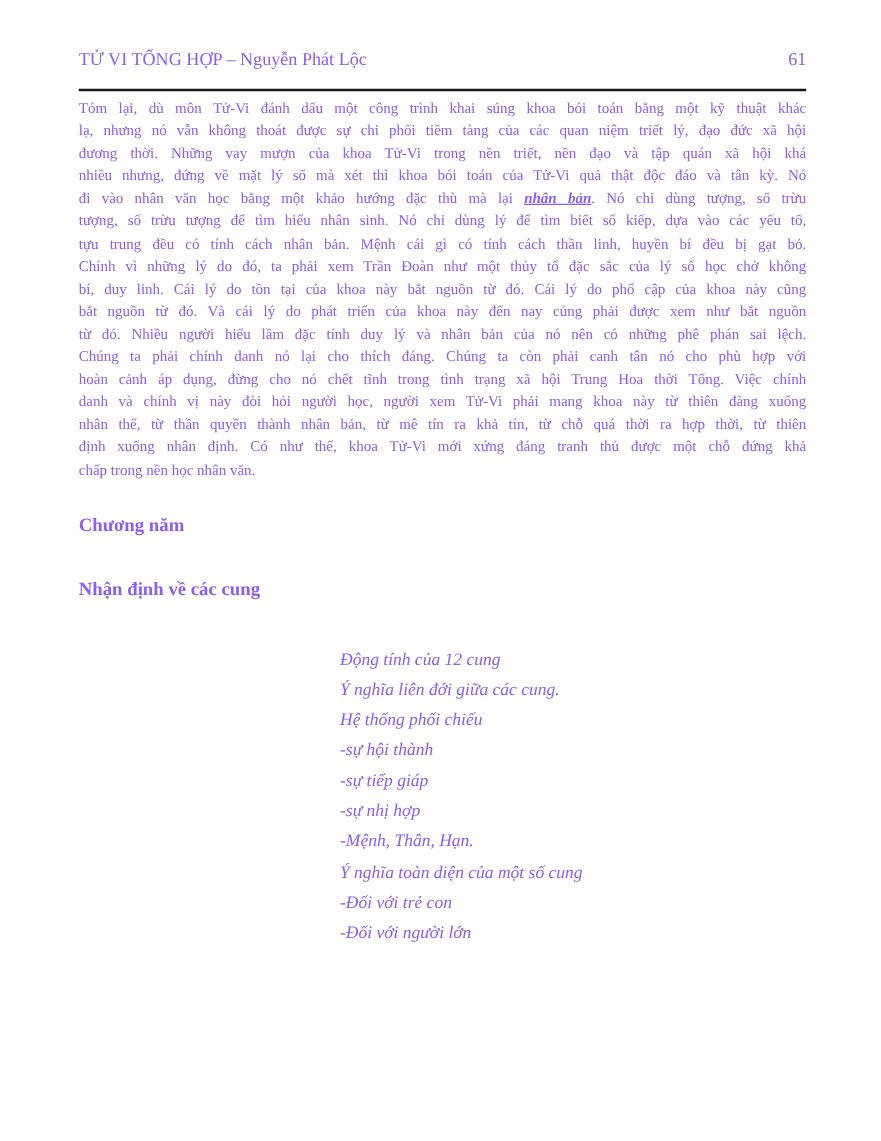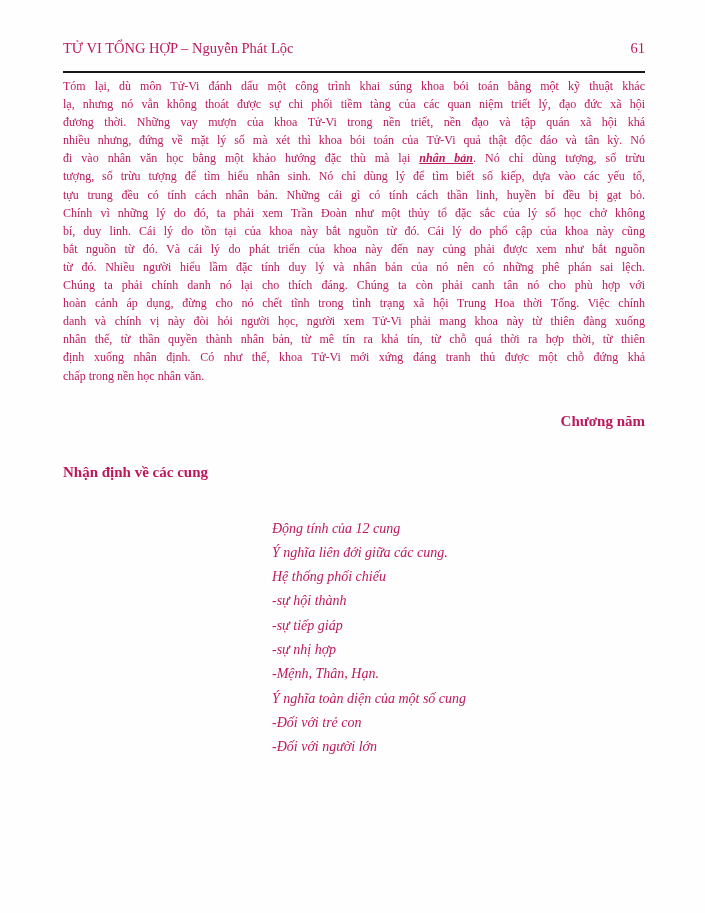--- a/index.html
+++ b/index.html
@@ -5,21 +5,21 @@
   html, body {
     margin: 0;
     padding: 0;
     background: #ffffff;
   }
   .page {
     position: relative;
     width: 705px;
     height: 913px;
     background: #fefefe;
-    color: #be185d;
+    color: #8b5cf6;
     font-family: "Liberation Serif", "DejaVu Serif", serif;
     overflow: hidden;
     box-sizing: border-box;
   }
   .content {
     padding: 40px 60px 0 63px;
   }
   .page-header {
     display: flex;
     justify-content: space-between;
@@ -45,21 +45,21 @@
   .bline-last {
     text-align-last: left;
   }
   .em-phrase {
     font-weight: bold;
     font-style: italic;
     text-decoration: underline;
   }
   .chapter-label {
     margin-top: 27px;
-    text-align: right;
+    text-align: left;
     font-weight: bold;
     font-size: 15px;
     line-height: 18px;
   }
   .chapter-title {
     margin-top: 33px;
     font-weight: bold;
     font-size: 15px;
     line-height: 18px;
   }
@@ -87,21 +87,21 @@
 
     <hr class="header-rule">
 
     <div class="body-text">
         <div class="bline"><span>Tóm lại, dù môn Tử-Vi đánh dấu một công trình khai súng khoa bói toán bằng một kỹ thuật khác</span></div>
         <div class="bline"><span>lạ, nhưng nó vẫn không thoát được sự chi phối tiềm tàng của các quan niệm triết lý, đạo đức xã hội</span></div>
         <div class="bline"><span>đương thời. Những vay mượn của khoa Tử-Vi trong nền triết, nền đạo và tập quán xã hội khá</span></div>
         <div class="bline"><span>nhiều nhưng, đứng về mặt lý số mà xét thì khoa bói toán của Tử-Vi quả thật độc đáo và tân kỳ. Nó</span></div>
         <div class="bline"><span>đi vào nhân văn học bằng một khảo hướng đặc thù mà lại </span><span class="em-phrase">nhân bản</span><span>. Nó chỉ dùng tượng, số trừu</span></div>
         <div class="bline"><span>tượng, số trừu tượng để tìm hiểu nhân sinh. Nó chỉ dùng lý để tìm biết số kiếp, dựa vào các yếu tố,</span></div>
-        <div class="bline"><span>tựu trung đều có tính cách nhân bản. Những cái gì có tính cách thần linh, huyền bí đều bị gạt bỏ.</span></div>
+        <div class="bline"><span>tựu trung đều có tính cách nhân bản. Mệnh cái gì có tính cách thần linh, huyền bí đều bị gạt bỏ.</span></div>
         <div class="bline"><span>Chính vì những lý do đó, ta phải xem Trần Đoàn như một thủy tổ đặc sắc của lý số học chở không</span></div>
         <div class="bline"><span>bí, duy linh. Cái lý do tồn tại của khoa này bắt nguồn từ đó. Cái lý do phổ cập của khoa này cũng</span></div>
         <div class="bline"><span>bắt nguồn từ đó. Và cái lý do phát triển của khoa này đến nay củng phải được xem như bắt nguồn</span></div>
         <div class="bline"><span>từ đó. Nhiều người hiểu lầm đặc tính duy lý và nhân bản của nó nên có những phê phán sai lệch.</span></div>
         <div class="bline"><span>Chúng ta phải chính danh nó lại cho thích đáng. Chúng ta còn phải canh tân nó cho phù hợp với</span></div>
         <div class="bline"><span>hoàn cảnh áp dụng, đừng cho nó chết tĩnh trong tình trạng xã hội Trung Hoa thời Tống. Việc chính</span></div>
         <div class="bline"><span>danh và chính vị này đòi hỏi người học, người xem Tử-Vi phải mang khoa này từ thiên đàng xuống</span></div>
         <div class="bline"><span>nhân thế, từ thần quyền thành nhân bản, từ mê tín ra khả tín, từ chỗ quá thời ra hợp thời, từ thiên</span></div>
         <div class="bline"><span>định xuống nhân định. Có như thế, khoa Tử-Vi mới xứng đáng tranh thủ được một chỗ đứng khả</span></div>
         <div class="bline bline-last"><span>chấp trong nền học nhân văn.</span></div>

